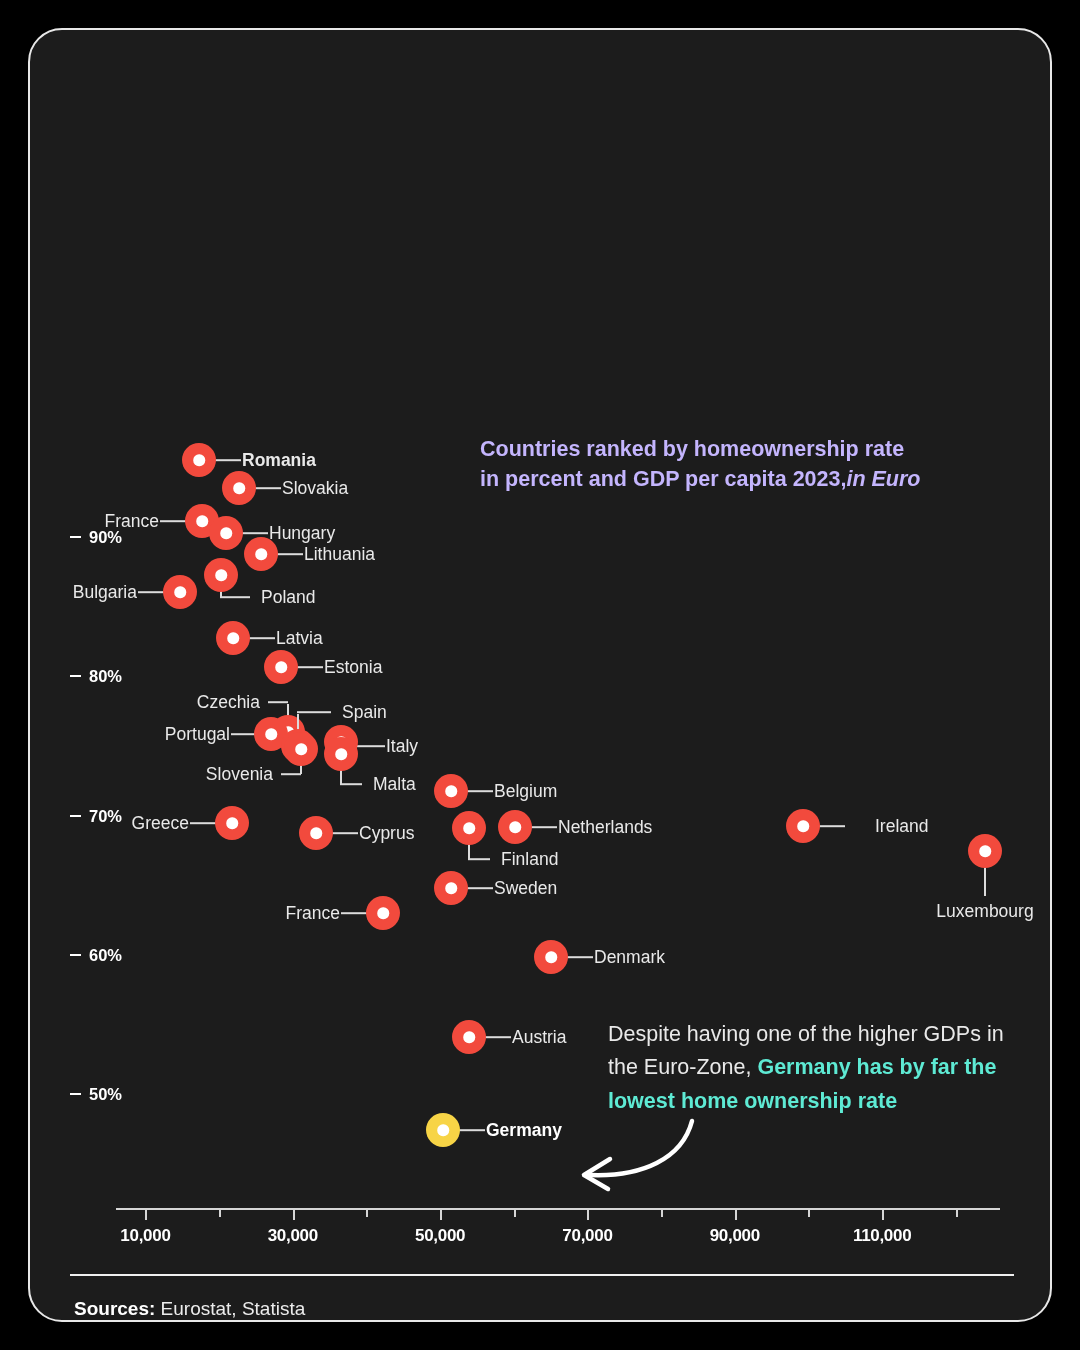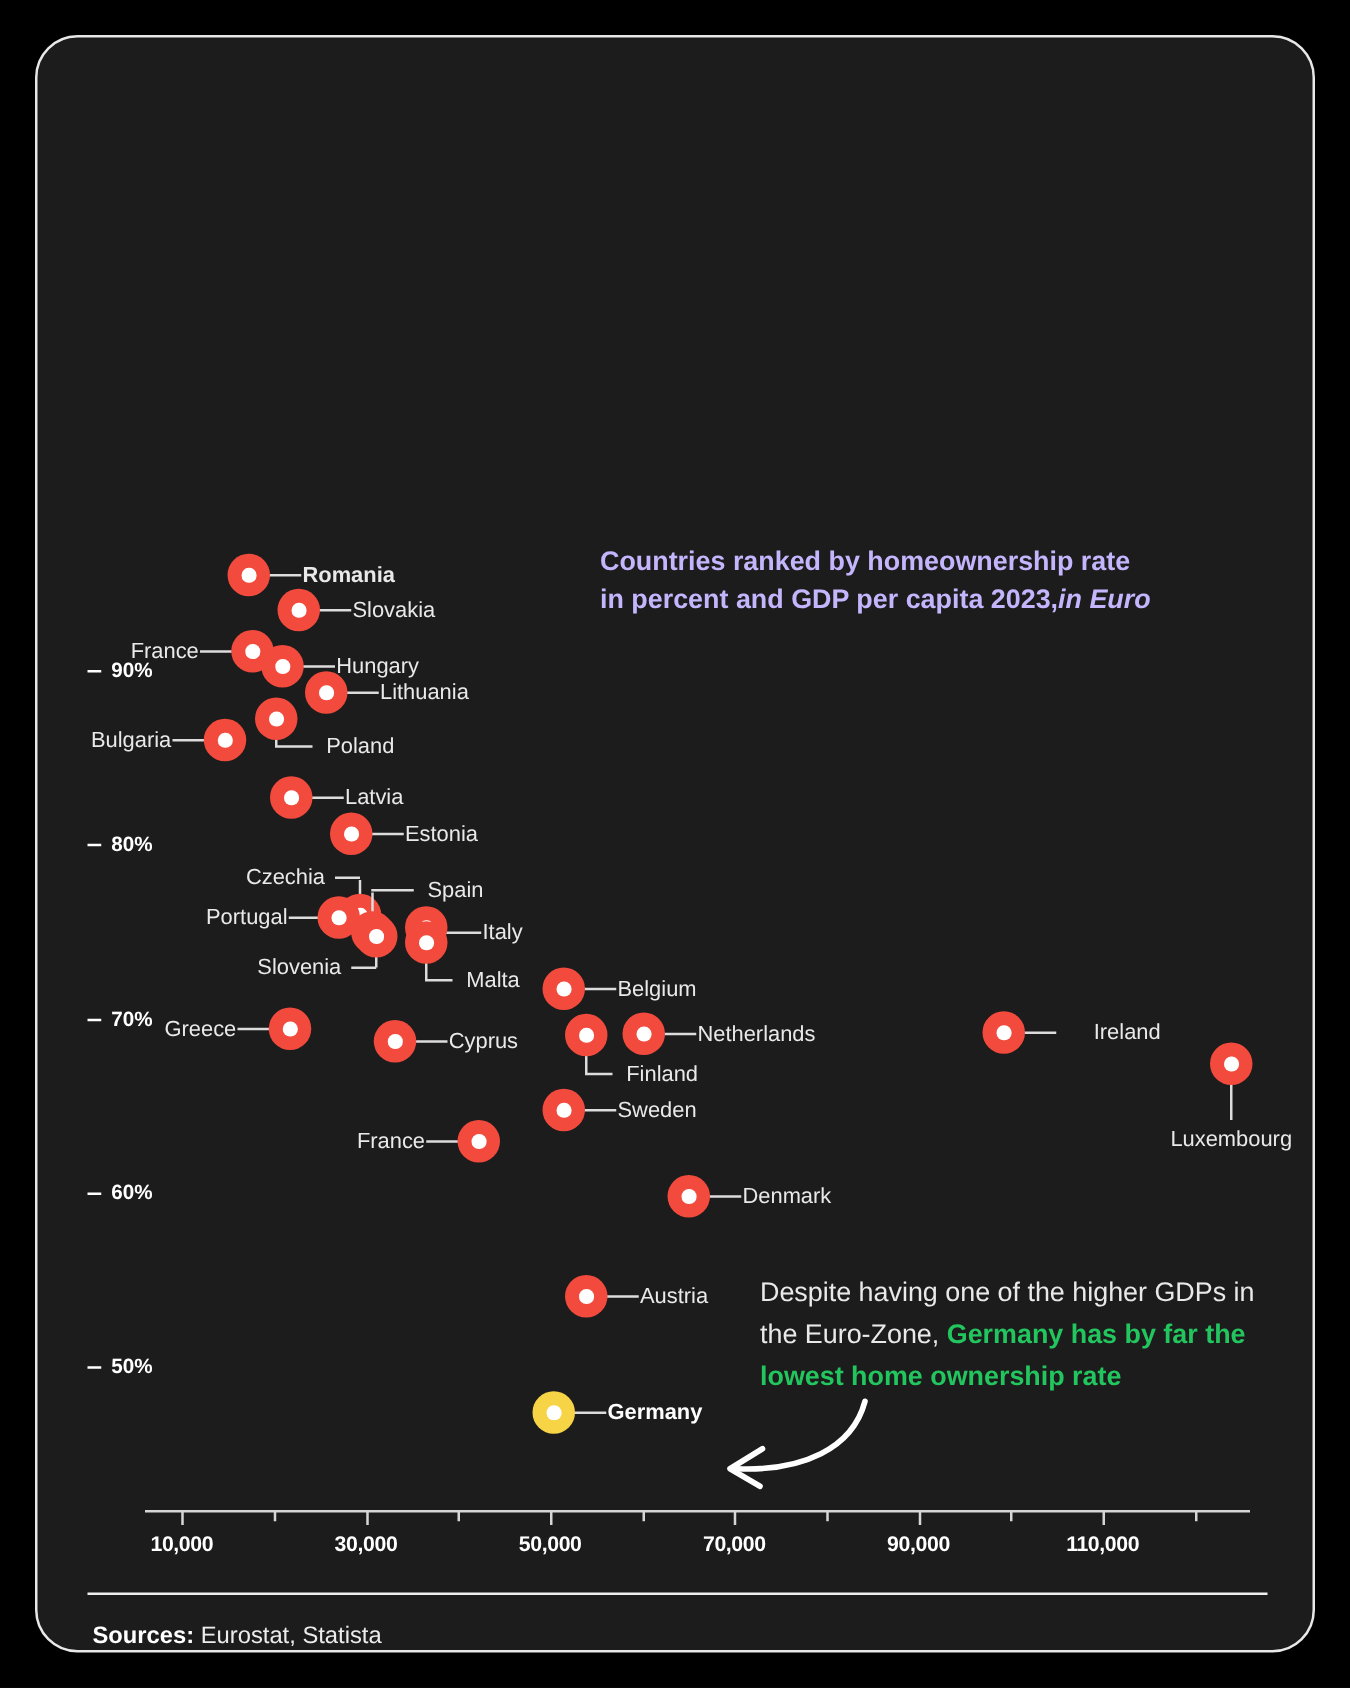--- a/index.html
+++ b/index.html
@@ -124,21 +124,21 @@
   
   #annotation {
     position: absolute;
     left: 578px;
     top: 988px;
     width: 400px;
     color: #e9e9e9;
     font-size: 21.5px;
     line-height: 1.55;
   }
-  #annotation .strong { font-weight: 700; color: #22c55e; }
+  #annotation .strong { font-weight: 700; color: #5eead4; }
 
   #arrow { position: absolute; left: 512px; top: 1085px; }
 
   
   #xaxis-line {
     position: absolute;
     left: 86px; top: 1178px;
     width: 884px; height: 2px;
     background: #d6d6d6;
   }

